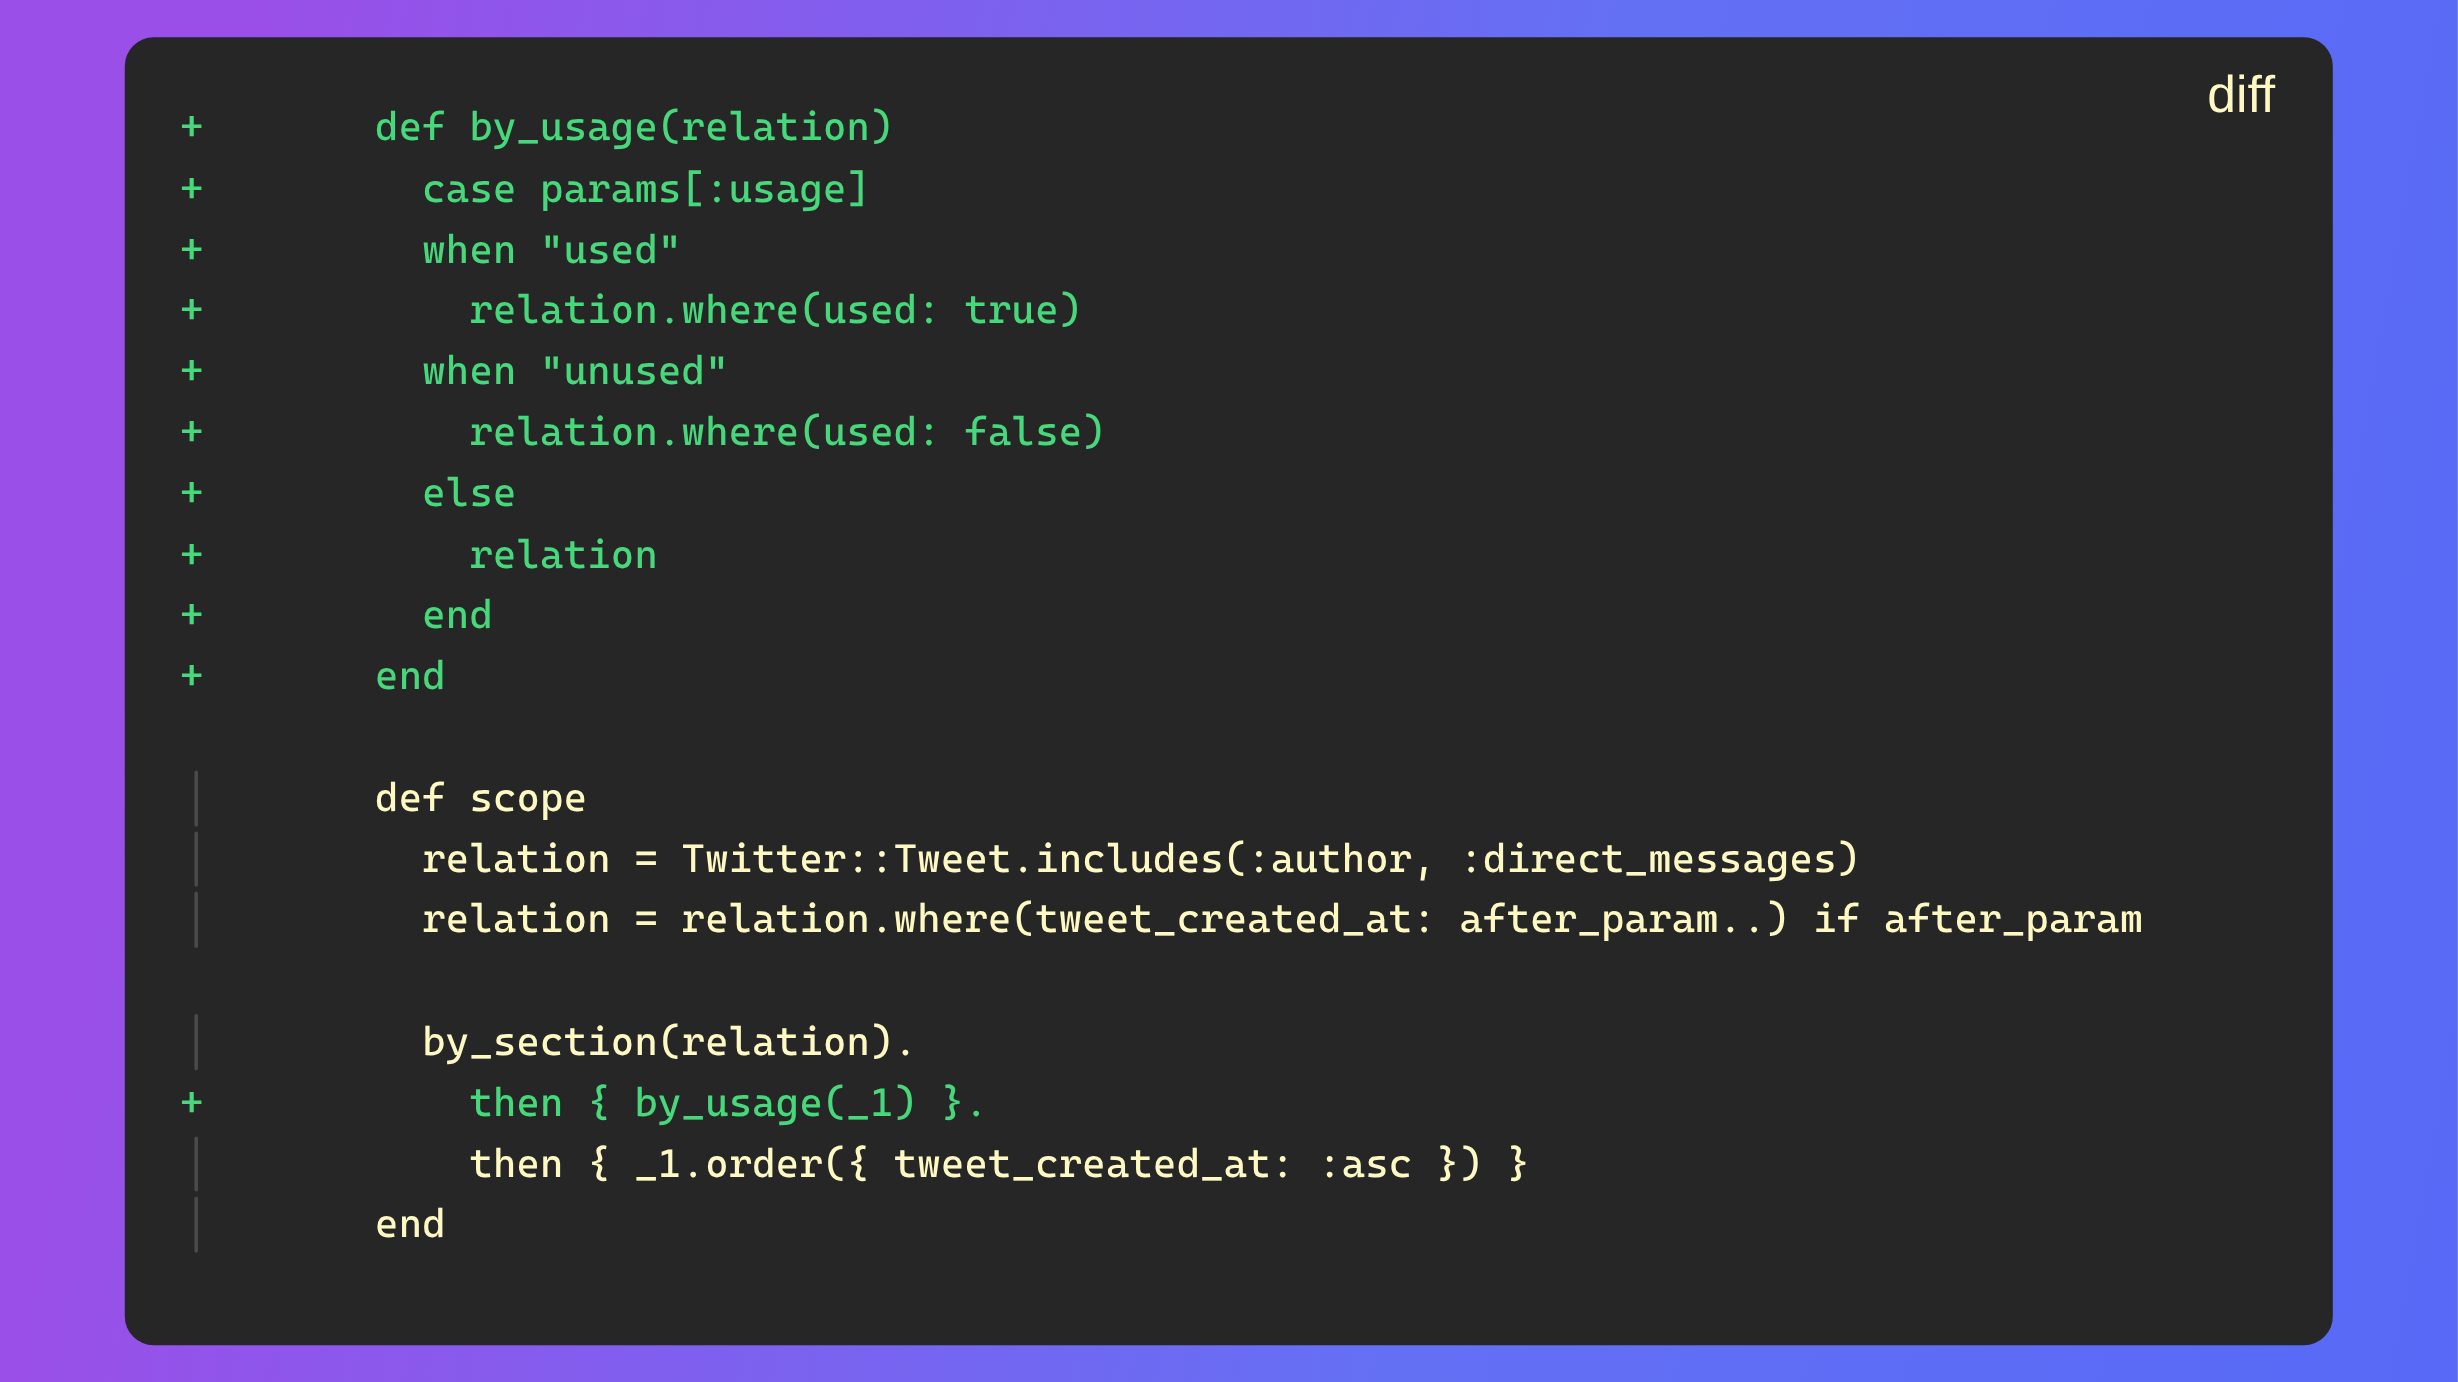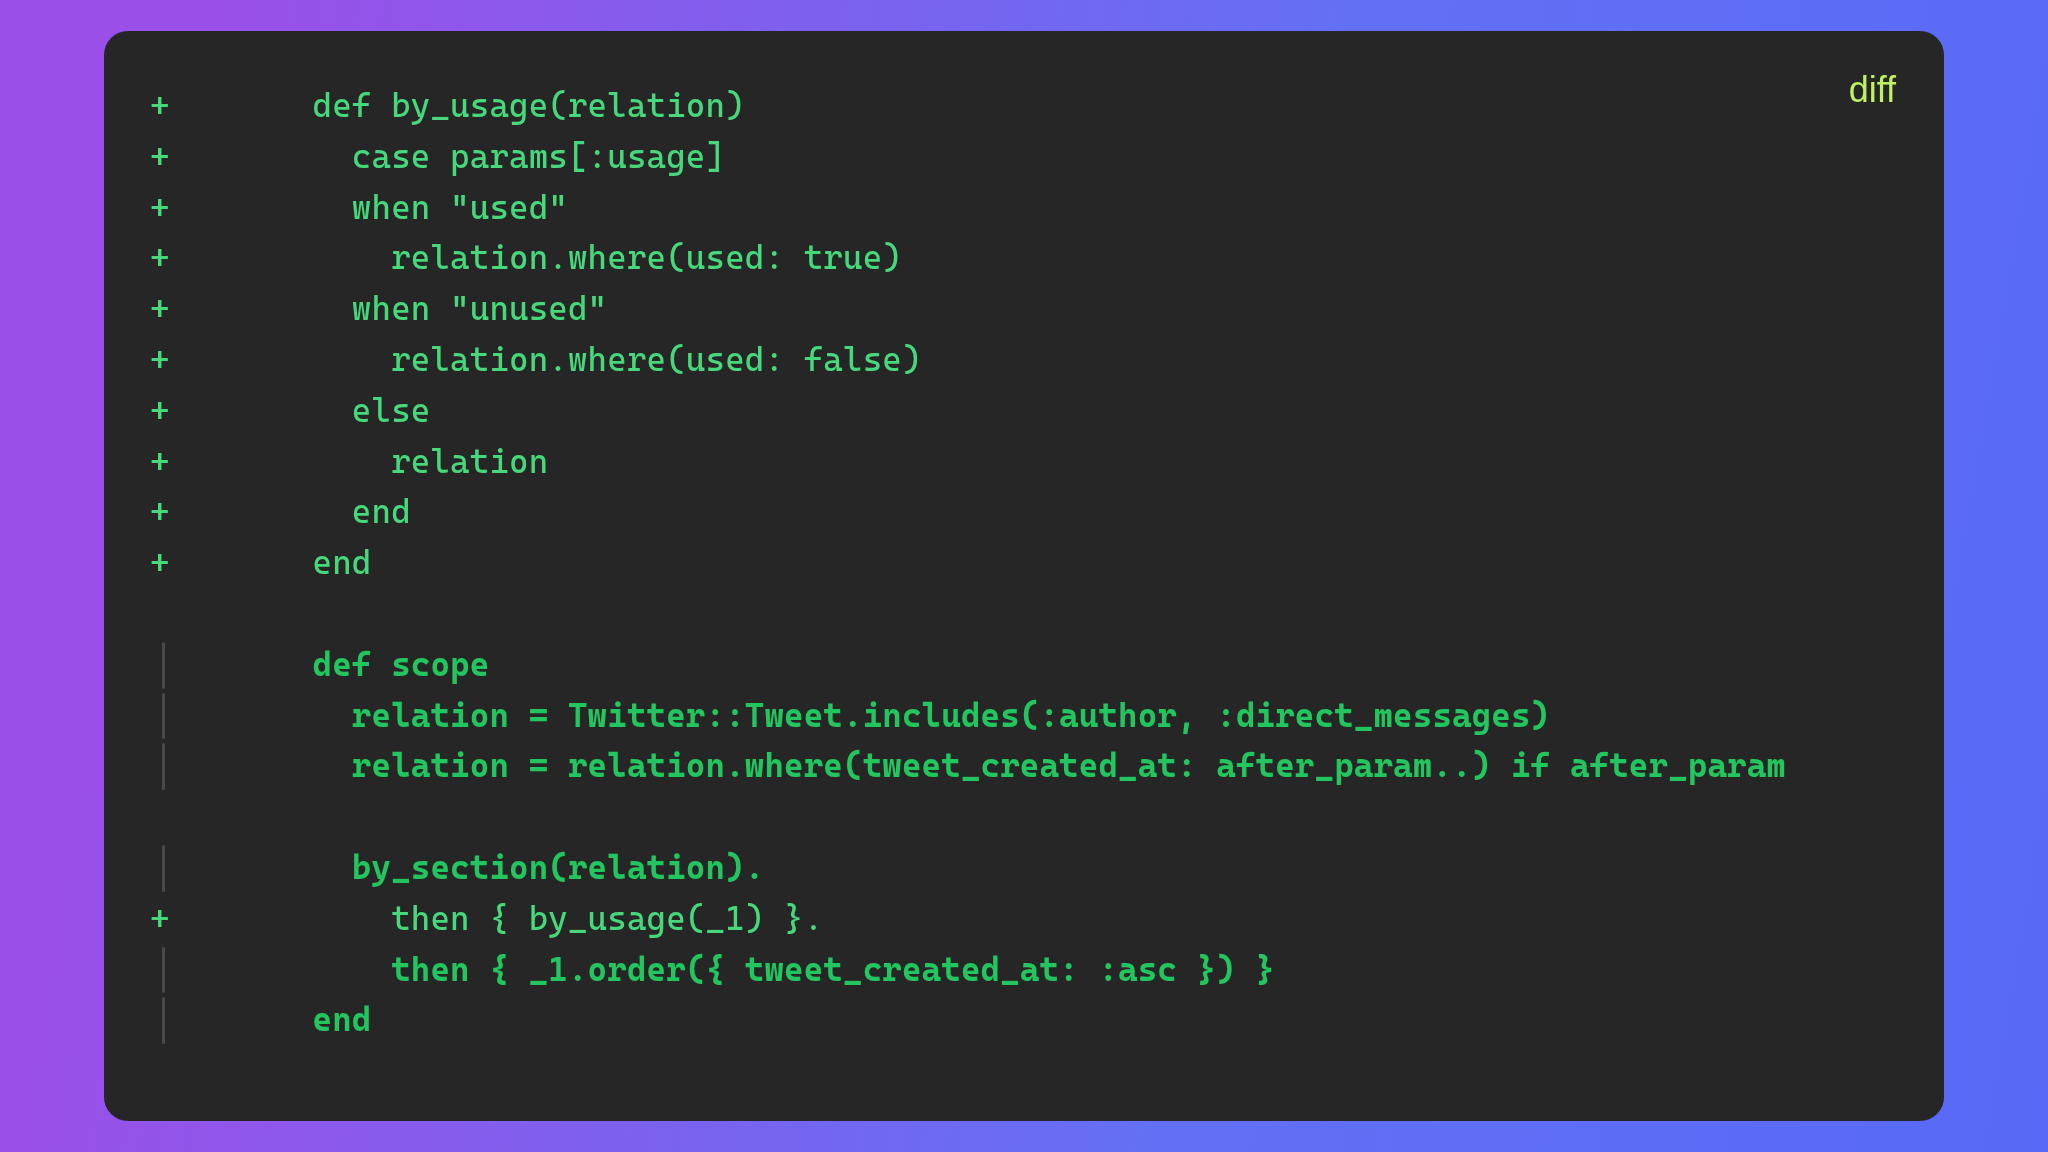--- a/index.html
+++ b/index.html
@@ -20,25 +20,25 @@
     width: 1840px;
     height: 1090px;
     background: #262626;
     border-radius: 24px;
     position: relative;
     box-sizing: border-box;
     padding: 50px 40px 50px 40px;
   }
   .lang-label {
     position: absolute;
-    top: 38px;
+    top: 24px;
     right: 48px;
-    color: #bef264;
+    color: #fef9c3;
     font-family: -apple-system, BlinkMacSystemFont, "Segoe UI", Helvetica, Arial, sans-serif;
-    font-size: 36px;
+    font-size: 43px;
     font-weight: 400;
   }
   .code {
     font-size: 33.2px;
     line-height: 1.53;
     white-space: pre;
     color: #e6e6e6;
     letter-spacing: 0.2px;
   }
   .line {
@@ -54,22 +54,21 @@
     position: relative;
   }
   .gutter-mark {
     display: inline-block;
   }
   .added .gutter-mark,
   .added .content {
     color: #46d87a;
   }
   .context .content {
-    color: #22c55e;
-    font-weight: bold;
+    color: #fef9c3;
   }
   .context .gutter {
     color: transparent;
   }
   .context .gutter::before {
     content: "";
     position: absolute;
     left: 18px;
     top: 2px;
     bottom: 2px;

